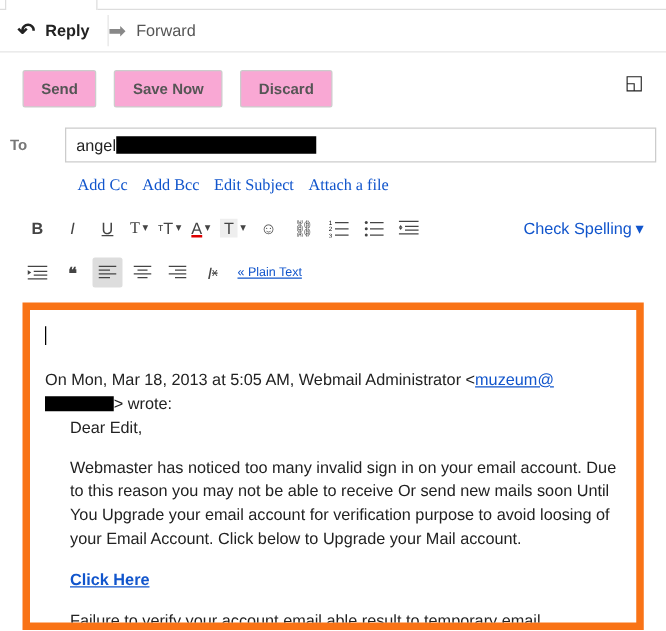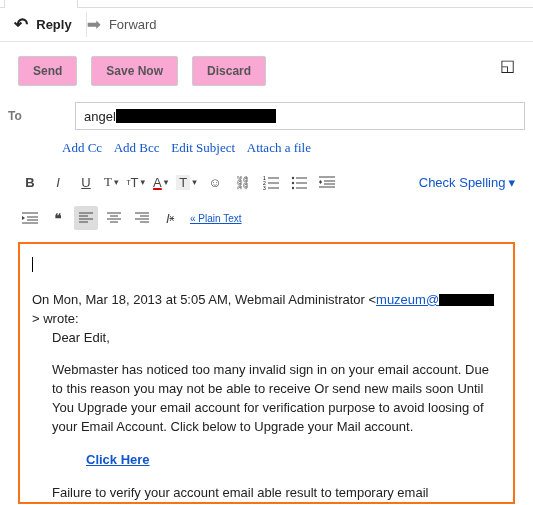--- a/index.html
+++ b/index.html
@@ -11,39 +11,39 @@
 .reply-tab { display: flex; align-items: center; padding: 8px 14px 8px 0; gap: 8px; cursor: pointer; }
 .reply-tab.active { font-weight: bold; position: relative; }
 .reply-tab .arrow { font-size: 17px; line-height: 1; }
 .reply-tab.inactive { color: #555; font-weight: normal; }
 .sep-v { width: 1px; background: #e5e5e5; margin: 4px 0; }
 .btn-row { display: flex; align-items: center; padding: 14px 18px 10px 18px; gap: 14px; position: relative; }
 .btn { background: #f9a8d4; border: 1px solid #ccc; border-radius: 2px; padding: 7px 14px; font-size: 12px; font-weight: bold; color: #555; cursor: pointer; }
 .popout { position: absolute; right: 18px; top: 14px; font-size: 16px; cursor: pointer; }
 .to-row { display: flex; align-items: center; padding: 6px 8px; gap: 14px; }
 .to-label { color: #777; font-weight: bold; font-size: 12px; width: 30px; }
-.to-input { flex: 1; border: 1px solid #ccc; padding: 5px 8px; font-size: 13px; height: 28px; display: flex; align-items: center; margin-left: 23px; }
+.to-input { flex: 1; border: 1px solid #ccc; padding: 5px 8px; font-size: 13px; height: 28px; display: flex; align-items: center; }
 .redact { display: inline-block; background: #000; height: 14px; vertical-align: middle; }
 .links-row { padding: 4px 18px 8px 62px; }
 .links-row a { color: #1155cc; text-decoration: none; font-size: 13px; margin-right: 8px; cursor: pointer; font-family: Liberation Serif, serif; }
 .toolbar { padding: 6px 18px; display: flex; flex-wrap: wrap; align-items: center; gap: 4px; }
 .tb-btn { width: 24px; height: 24px; display: inline-flex; align-items: center; justify-content: center; color: #444; cursor: pointer; font-size: 13px; border-radius: 2px; }
 .tb-btn.active { background: #ddd; }
 .tb-btn svg { width: 16px; height: 16px; }
 .tb-combo { display: inline-flex; align-items: center; color: #444; cursor: pointer; padding: 0 2px; }
 .tb-combo .dd { font-size: 9px; margin-left: 2px; }
 .spellcheck { color: #1155cc; cursor: pointer; display: inline-flex; margin-left: auto; }
 .plain { color: #1155cc; cursor: pointer; font-size: 10px; margin-left: 4px; text-decoration: underline; }
-.body-area { margin: 6px 18px 0 18px; border: 2px solid #f97316; padding: 12px; font-size: 13px; line-height: 1.45; height: 262px; overflow: hidden; }
+.body-area { margin: 6px 18px 0 18px; border: 6px solid #f97316; padding: 12px; font-size: 13px; line-height: 1.45; height: 262px; overflow: hidden; }
 .cursor { display: inline-block; width: 1px; height: 15px; background: #000; vertical-align: text-bottom; }
 .quote-head { margin-top: 16px; }
 .email-link { color: #1155cc; text-decoration: underline; cursor: pointer; }
 .quote-body { margin-left: 20px; }
 .quote-body p { margin-bottom: 14px; }
-.click-here { color: #1155cc; text-decoration: underline; font-weight: bold; cursor: pointer; margin-bottom: 14px; display: inline-block; margin-left: 34px; }
+.click-here { color: #1155cc; text-decoration: underline; font-weight: bold; cursor: pointer; margin-bottom: 14px; display: inline-block; }
 .strike { text-decoration: line-through; }
 </style>
 </head>
 <body>
 
 <div class="wrap">
   <div class="tab-strip">
       <div class="tab-stub"></div>
     </div>
 

